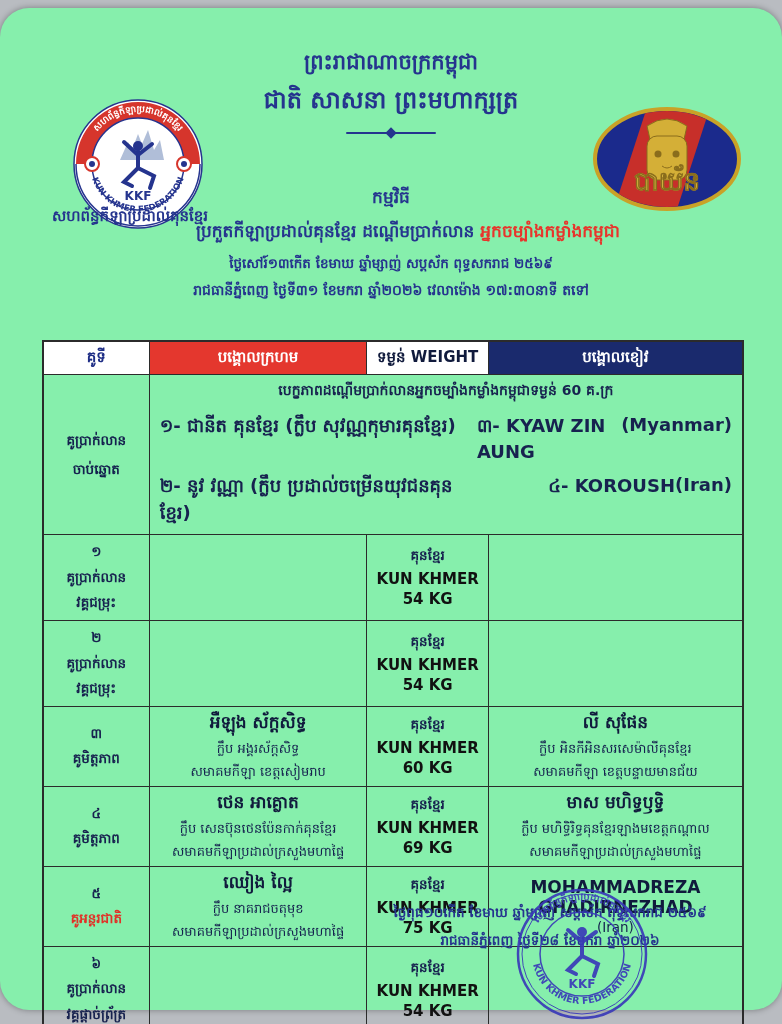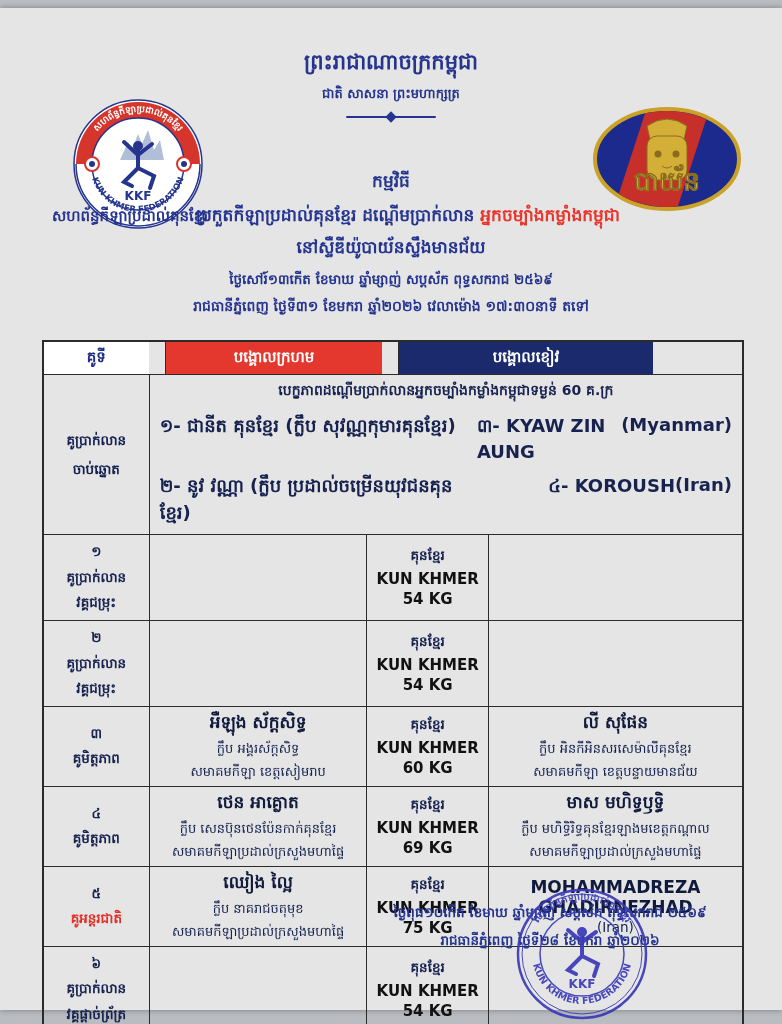--- a/index.html
+++ b/index.html
@@ -3,26 +3,26 @@
 <meta charset="utf-8">
 <style>
   html,body{margin:0;padding:0;}
   body{
     width:782px;height:1024px;position:relative;overflow:hidden;
     background:#b9bcc1;
     font-family:"DejaVu Sans","Liberation Sans",sans-serif;
   }
   .page{
     position:absolute;left:0;right:0;top:8px;bottom:14px;
-    background:#e5e5e5;box-shadow:0 0 6px rgba(0,0,0,.35);
+    background:#86efac;box-shadow:0 0 6px rgba(0,0,0,.35);border-radius:29px;
   }
   
   .kingdom{ text-align:center; margin-top:40px; color:#25348e; font-weight:bold; }
   .kingdom .l1{font-size:21px;}
-  .kingdom .l2{font-size:13px; margin-top:6px;}
+  .kingdom .l2{font-size:24px; margin-top:6px;}
   .ornament{width:90px;height:10px;margin:8px auto 0;position:relative;}
   .ornament:before{content:"";position:absolute;left:0;right:0;top:4px;height:2px;background:#25348e;border-radius:2px;}
   .ornament:after{content:"";position:absolute;left:50%;top:1px;width:8px;height:8px;background:#25348e;transform:translateX(-50%) rotate(45deg);}
   .logo-left{position:absolute;left:72px;top:90px;width:132px;height:132px;}
   .logo-right{position:absolute;left:592px;top:98px;width:150px;height:106px;}
   .fedline{position:absolute;left:52px;top:198px;color:#25348e;font-weight:bold;font-size:15px;}
   .program{ text-align:center; margin-top:48px; color:#25348e; font-weight:bold;}
   .program .p1{font-size:17px;}
   .program .p2{font-size:17px;margin-top:9px;padding-left:34px;}
   .program .p2 .hl{color:#e8342b;}
@@ -37,21 +37,21 @@
     color:#14204e;
   }
   .trow{display:flex;border-top:1px solid #2b2b2b;}
   .trow:first-child{border-top:none;}
   .c{box-sizing:border-box;border-left:1px solid #2b2b2b;display:flex;flex-direction:column;justify-content:center;align-items:center;text-align:center;padding:4px 4px;}
   .c:first-child{border-left:none;}
   .c1{width:15%;}
   .c2{width:31.2%;}
   .c3{width:17.4%;}
   .c4{width:36.4%;}
-  .thead{font-weight:bold;gap:16px;}
+  .thead{font-weight:bold;}
   .thead .c{padding:5px 2px;font-size:15px;}
   .thead .h-pair{color:#1e2d85;background:#fff;}
   .thead .h-red{background:#e4372e;color:#fff;}
   .thead .h-weight{color:#101a3c;background:#fff;}
   .thead .h-blue{background:#1a2a6d;color:#fff;}
   .numcell{font-size:13.5px;font-weight:bold;line-height:1.9;color:#17224f;}
   .numcell .intl{color:#e03228;}
   .weightcell{font-weight:bold;color:#111;}
   .weightcell .wkh{font-size:13.5px;color:#17224f;}
   .weightcell .wen{font-size:15px;margin-top:3px;}
@@ -134,33 +134,33 @@
         <text x="75" y="84" text-anchor="middle" font-size="26" font-weight="bold" fill="#e7c54a" stroke="#8a6d1c" stroke-width=".6">បាយ័ន</text>
       </g>
     </svg>
   </div>
 
   <div class="fedline">សហព័ន្ធកីឡាប្រដាល់គុនខ្មែរ</div>
 
   <div class="program">
     <div class="p1">កម្មវិធី</div>
     <div class="p2"><span>ប្រកួតកីឡាប្រដាល់គុនខ្មែរ ដណ្តើមប្រាក់លាន </span><span class="hl">អ្នកចម្បាំងកម្លាំងកម្ពុជា</span></div>
-    <div class="p3">នៅស្ទឺឌីយ៉ូបាយ័នស្ទឹងមានជ័យ</div>
   </div>
 
   <div class="dates">
     <div class="d1">ថ្ងៃសៅរ៍១៣កើត ខែមាឃ ឆ្នាំម្សាញ់ សប្តស័ក ពុទ្ធសករាជ ២៥៦៩</div>
     <div class="d2">រាជធានីភ្នំពេញ ថ្ងៃទី៣១ ខែមករា ឆ្នាំ២០២៦    វេលាម៉ោង ១៧:៣០នាទី តទៅ</div>
   </div>
 
   <div class="tbl">
 
     <div class="trow thead">
       <div class="c c1 h-pair">គូទី</div>
       <div class="c c2 h-red">បង្គោលក្រហម</div>
+      <div class="c c3 h-weight">ទម្ងន់ WEIGHT</div>
       <div class="c c4 h-blue">បង្គោលខៀវ</div>
     </div>
 
     <div class="trow" style="min-height:88px">
       <div class="c c1 lotleft">
         <div>គូប្រាក់លាន</div>
         <div>ចាប់ឆ្នោត</div>
       </div>
       <div class="c lotmain">
         <div class="lotline1">បេក្ខភាពដណ្តើមប្រាក់លានអ្នកចម្បាំងកម្លាំងកម្ពុជាទម្ងន់ 60 គ.ក្រ</div>

